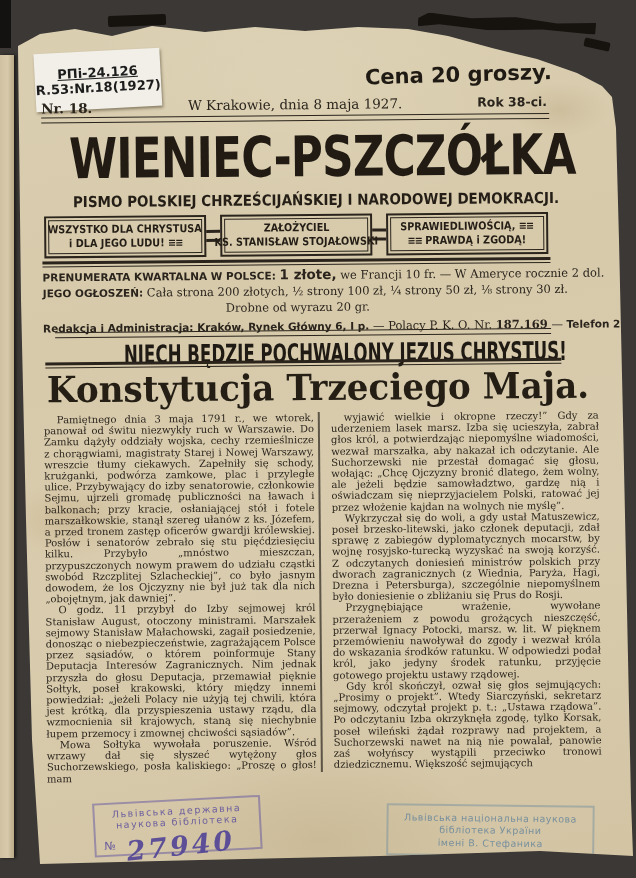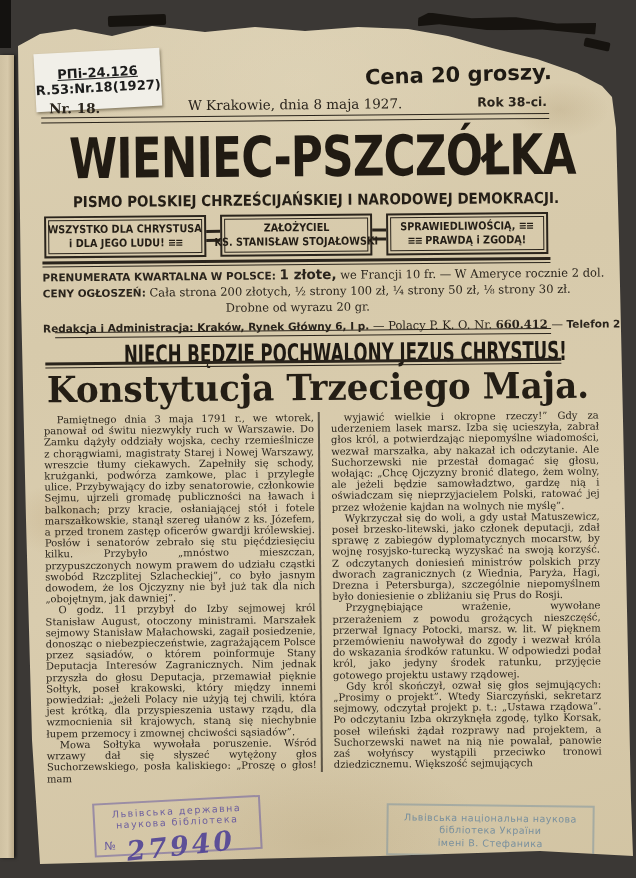--- a/index.html
+++ b/index.html
@@ -48,21 +48,21 @@
     transform:rotate(-2.5deg); box-shadow:1px 2px 3px rgba(40,30,10,.45);
     display:flex; flex-direction:column; align-items:center; justify-content:center;
     font-family:"DejaVu Sans", sans-serif; font-weight:bold; font-size:13px; color:#1c1c1c; }
   .label .l1 { text-decoration:underline; }
 
   .price { position:absolute; left:360px; top:64px; width:195px; text-align:right;
     font-family:"DejaVu Sans", sans-serif; font-weight:bold; font-size:21px; letter-spacing:0;
     transform:rotate(-1.2deg); color:#1f1a13; }
 
   .dateline-row { position:absolute; left:44px; top:96px; width:508px; height:18px; font-size:13.5px; }
-  .issue-no { position:absolute; left:8px; top:2px; font-weight:bold; }
+  .issue-no { position:absolute; left:0; top:2px; font-weight:bold; }
   .dateline { position:absolute; left:0; right:0; text-align:center; top:0; }
   .volume { position:absolute; right:2px; top:0; font-weight:bold; font-family:"DejaVu Sans", sans-serif; font-size:12.5px; }
 
   .rule2 { position:absolute; height:6px; border-top:1.5px solid #2a241c; border-bottom:1.5px solid #2a241c; }
   .rule-thick { position:absolute; height:6px; border-top:3px solid #2a241c; border-bottom:1.5px solid #2a241c; }
 
   .masthead { position:absolute; left:0; top:124px; width:636px; text-align:center; white-space:nowrap; }
   .masthead span { display:inline-block; font-family:"DejaVu Sans", sans-serif; font-weight:bold;
     font-size:56px; letter-spacing:-1px; transform:scaleX(0.78); transform-origin:center; color:#211b13; }
 
@@ -174,30 +174,30 @@
       </div>
       <div class="rule-thick" style="left:44px; top:259px; width:508px;"></div>
 
       <div class="imprint">
         <div class="row">
           <span class="lab">PRENUMERATA KWARTALNA W POLSCE:</span>
           <span class="big">1 złote,</span>
           <span>we Francji 10 fr. — W Ameryce rocznie 2 dol.</span>
         </div>
         <div class="row">
-          <span class="lab">CENY OGŁOSZEŃ:</span>
+          <span class="lab">JEGO OGŁOSZEŃ:</span>
           <span>Cała strona 200 złotych, ½ strony 100 zł, ¼ strony 50 zł, ⅛ strony 30 zł.</span>
         </div>
         <div class="center-row">Drobne od wyrazu 20 gr.</div>
         <div class="row office">
           <span class="lab">Redakcja i Administracja:</span>
           <span class="lab">Kraków, Rynek Główny 6, I p.</span>
           <span>—</span>
           <span>Polacy P. K. O. Nr.</span>
-          <span class="bold">660.412</span>
+          <span class="bold">187.169</span>
           <span>—</span>
           <span class="lab">Telefon 2076</span>
         </div>
       </div>
       <div class="rule2" style="left:56px; top:330px; width:496px;"></div>
 
       <div class="greeting">
         <span>NIECH BĘDZIE POCHWALONY JEZUS CHRYSTUS!</span>
       </div>
       <div class="rule-thick" style="left:46px; top:360px; width:516px;"></div>

